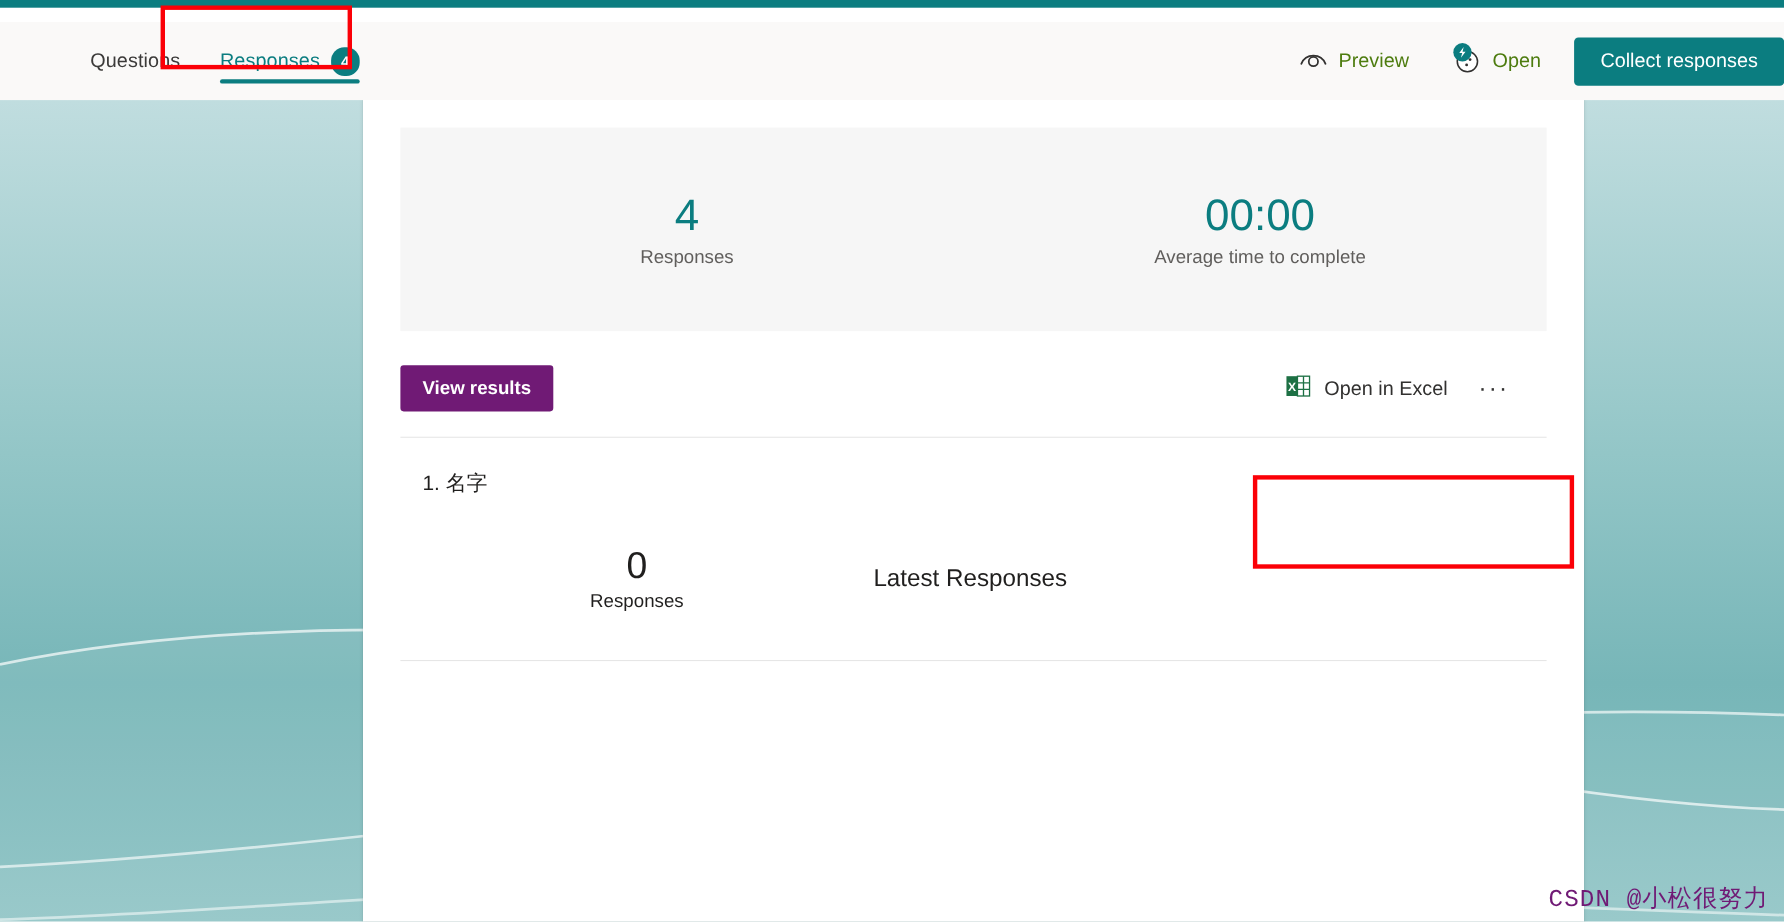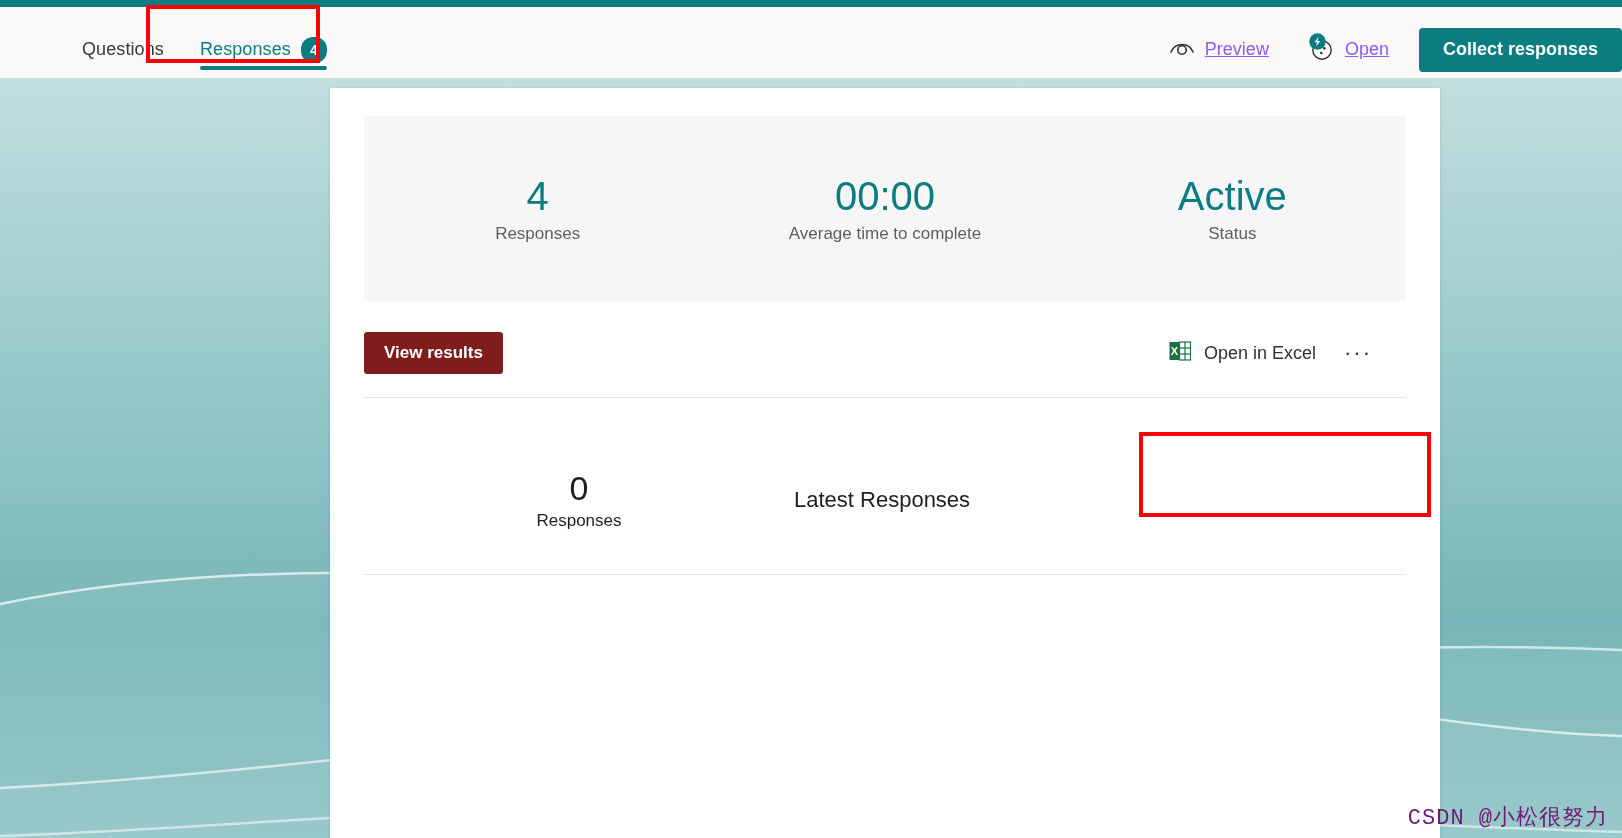--- a/index.html
+++ b/index.html
@@ -10,23 +10,23 @@
   }
 
   
   #top-strip{
     position:absolute;left:0;top:0;width:1622px;height:7px;
     background:#0b7d80;z-index:40;
   }
 
   
   #command-bar{
-    position:absolute;left:0;top:7px;width:1622px;height:71px;
+    position:absolute;left:0;top:20px;width:1622px;height:71px;
     background:#faf9f8;z-index:30;
-    display:flex;align-items:flex-end;
+    display:flex;align-items:center;
   }
   #tabs{display:flex;align-items:flex-end;height:57px;padding-left:64px;}
   .tab{
     position:relative;height:57px;display:flex;align-items:center;
     gap:10px;padding:0 18px;cursor:pointer;
     font-size:18px;color:#3b3a39;letter-spacing:.1px;
   }
   .tab.active{color:#0b7d80;}
   .tab.active .tab-underline{
     position:absolute;left:18px;right:18px;bottom:8px;height:4px;
@@ -39,25 +39,25 @@
     font-size:14px;font-weight:700;padding:0 7px;box-sizing:border-box;
   }
 
   #bar-right{
     margin-left:auto;display:flex;align-items:center;
     gap:0px;height:57px;padding-right:0px;
   }
   .bar-action{
     display:flex;align-items:center;gap:10px;
     padding:0 18px;height:40px;cursor:pointer;
-    font-size:18px;color:#8b5cf6;text-decoration:underline;
+    font-size:18px;color:#4d7c0f;
   }
   .collect-btn{
     background:#0b7d80;color:#ffffff;border:none;border-radius:4px;
-    font-size:18px;font-weight:700;
+    font-size:18px;font-weight:400;
     height:44px;padding:0 24px;margin-left:12px;cursor:pointer;
     font-family:inherit;white-space:nowrap;
   }
 
   
   #bg{
     position:absolute;left:0;top:64px;width:1622px;height:774px;z-index:0;
   }
 
   
@@ -83,21 +83,21 @@
     align-items:center;justify-content:center;gap:6px;
   }
   .summary-value{font-size:40px;color:#0b7d80;line-height:1.1;}
   .summary-label{font-size:17px;color:#605e5c;}
 
   
   #actions{
     display:flex;align-items:center;margin-top:22px;height:60px;
   }
   .view-results-btn{
-    background:#7f1d1d;color:#fff;border:none;border-radius:3px;
+    background:#701a75;color:#fff;border:none;border-radius:3px;
     font-size:17px;font-weight:700;height:42px;padding:0 20px;
     cursor:pointer;font-family:inherit;
   }
   #actions-right{margin-left:auto;display:flex;align-items:center;gap:22px;padding-right:28px;}
   .excel-link{
     display:flex;align-items:center;gap:12px;cursor:pointer;
     font-size:18px;color:#323130;
   }
   .more-btn{
     font-size:22px;color:#323130;cursor:pointer;letter-spacing:2px;
@@ -209,24 +209,20 @@
 
     <div id="summary">
       <div class="summary-cell">
         <div class="summary-value">4</div>
         <div class="summary-label">Responses</div>
       </div>
       <div class="summary-cell">
         <div class="summary-value">00:00</div>
         <div class="summary-label">Average time to complete</div>
       </div>
-      <div class="summary-cell">
-        <div class="summary-value">Active</div>
-        <div class="summary-label">Status</div>
-      </div>
     </div>
 
     <div id="actions">
       <button class="view-results-btn">View results</button>
       <div id="actions-right">
         <div class="excel-link">
           <span>
             <svg width="24" height="24" viewBox="0 0 24 24">
               <rect x="1.5" y="3" width="10" height="18" fill="#1d7044"></rect>
               <text x="6.5" y="16.4" font-family="Liberation Sans, sans-serif" font-size="11" font-weight="bold" fill="#ffffff" text-anchor="middle">X</text>
@@ -238,20 +234,24 @@
           </span>
           <span>Open in Excel</span>
         </div>
         <div class="more-btn">···</div>
       </div>
     </div>
 
     <div class="divider"></div>
 
     <div class="question">
+      <div class="q-title">
+        <span>1.</span>
+        <span>名字</span>
+      </div>
       <div class="q-body">
         <div class="q-count">
           <div class="q-count-value">0</div>
           <div class="q-count-label">Responses</div>
         </div>
         <div class="q-latest">Latest Responses</div>
       </div>
     </div>
 
     <div class="divider"></div>

